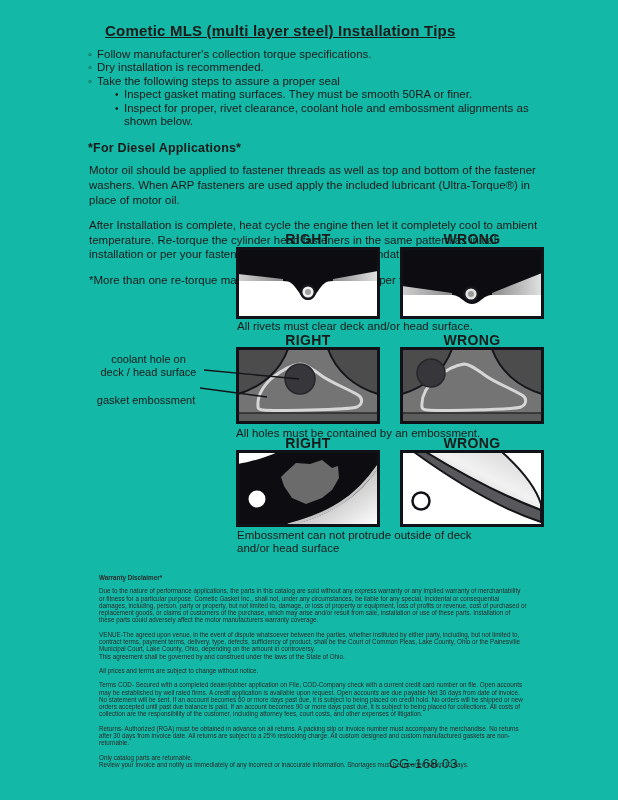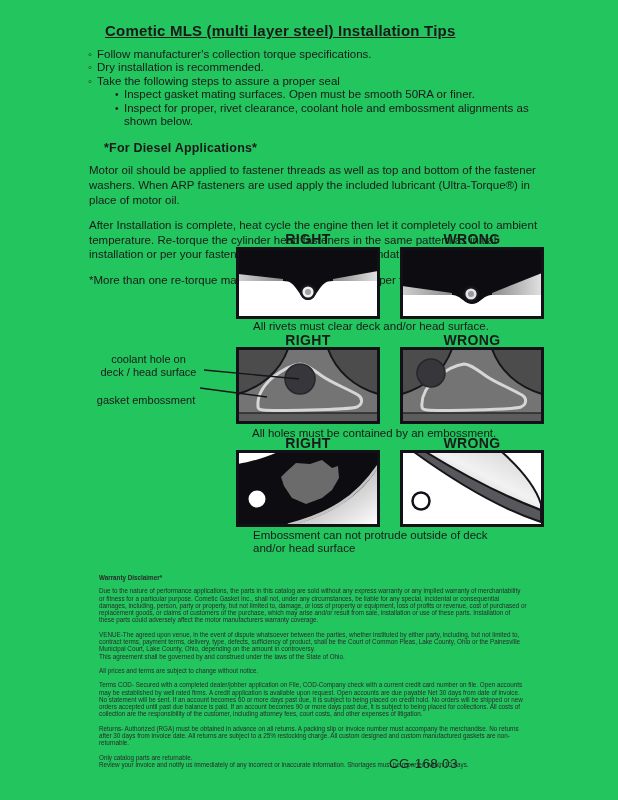--- a/index.html
+++ b/index.html
@@ -1,34 +1,34 @@
 <!DOCTYPE html>
 <html><head>
 <meta charset="utf-8">
 <style>
   html,body{margin:0;padding:0;background:#e9e9e9;}
   .page{
-    position:relative;width:618px;height:800px;background:#22c55e;
+    position:relative;width:618px;height:800px;background:#14b8a6;
     font-family:"Liberation Sans",sans-serif;color:#1a1a1a;overflow:hidden;
     margin:0 auto;
   }
   
   .top-text{position:absolute;left:88px;top:20px;width:462px;}
   .title{font-size:15px;font-weight:bold;text-decoration:underline;margin:2px 0 9px 17px;letter-spacing:.2px;}
   .b-row{display:flex;font-size:11.5px;line-height:13.4px;}
   .b-row.sub{margin-left:27px;}
   .b-mark{width:9px;flex:0 0 9px;}
   .b-mark.o{font-size:11px;}
   .b-mark.f{font-size:10px;}
-  .diesel-heading{font-size:12.5px;font-weight:bold;margin:13px 0 8px 16px;letter-spacing:.2px;}
+  .diesel-heading{font-size:12.5px;font-weight:bold;margin:13px 0 8px 0;letter-spacing:.2px;}
   .para{font-size:11.5px;line-height:14.6px;margin:0 0 11px 1px;width:458px;}
   
   .rw{position:absolute;width:144px;text-align:center;font-size:14px;font-weight:bold;letter-spacing:.4px;}
   .panel{position:absolute;display:block;}
-  .cap{position:absolute;font-size:11.5px;line-height:12.8px;margin-left:16px;}
+  .cap{position:absolute;font-size:11.5px;line-height:12.8px;}
   .side-label{position:absolute;font-size:11px;line-height:12.6px;text-align:center;}
   .leader{position:absolute;}
   
   .legal{position:absolute;left:99px;top:574px;width:428px;font-size:6.3px;line-height:7.3px;color:#2b2b2b;}
   .legal .w-head{font-weight:bold;margin-bottom:6px;}
   .legal p{margin:0 0 7px 0;}
   .legal .tight{margin:0;}
   .footer-code{position:absolute;left:389px;top:756px;font-size:13.5px;color:#222;letter-spacing:.3px;}
 </style>
 </head>
@@ -46,21 +46,21 @@
       <div class="b-row">
         <span class="b-mark o">◦</span>
         <span>Dry installation is recommended.</span>
       </div>
       <div class="b-row">
         <span class="b-mark o">◦</span>
         <span>Take the following steps to assure a proper seal</span>
       </div>
       <div class="b-row sub">
         <span class="b-mark f">•</span>
-        <span>Inspect gasket mating surfaces.  Open must be smooth 50RA or finer.</span>
+        <span>Inspect gasket mating surfaces.  They must be smooth 50RA or finer.</span>
       </div>
       <div class="b-row sub">
         <span class="b-mark f">•</span>
         <span>Inspect for proper, rivet clearance, coolant hole and embossment alignments as shown below.</span>
       </div>
     </div>
     <div class="diesel-heading">*For Diesel Applications*</div>
     <p class="para">Motor oil should be applied to fastener threads as well as top and bottom of the fastener washers. When ARP fasteners are used apply the included lubricant (Ultra-Torque®) in place of motor oil.</p>
     <p class="para">After Installation is complete, heat cycle the engine then let it completely cool to ambient temperature. Re-torque the cylinder head fasteners in the same pattern as initial installation or per your fastener manufacturer's recommendations.</p>
     <p class="para">*More than one re-torque may be required to achieve proper fastener stretch*</p>

